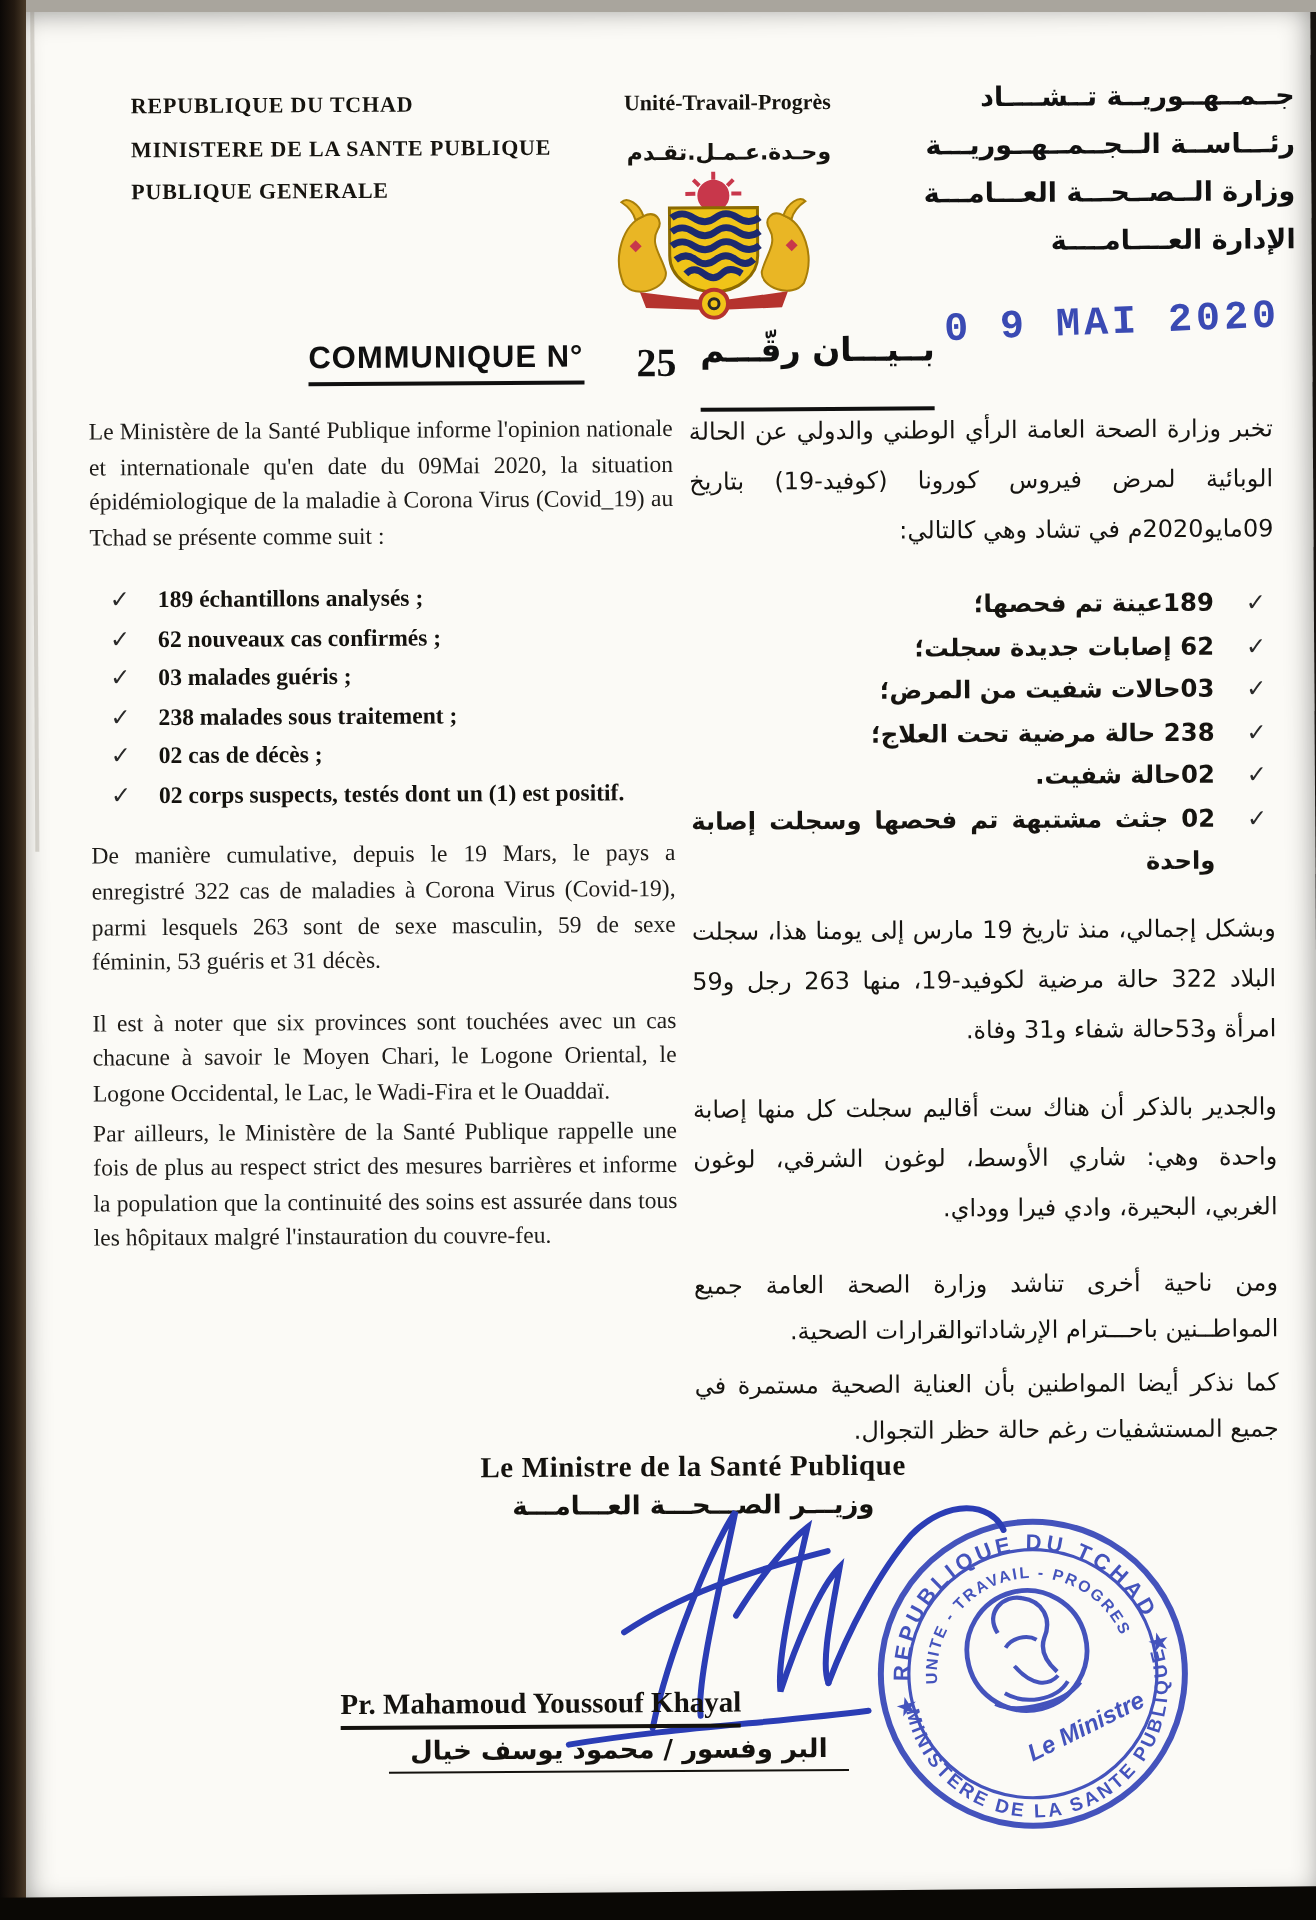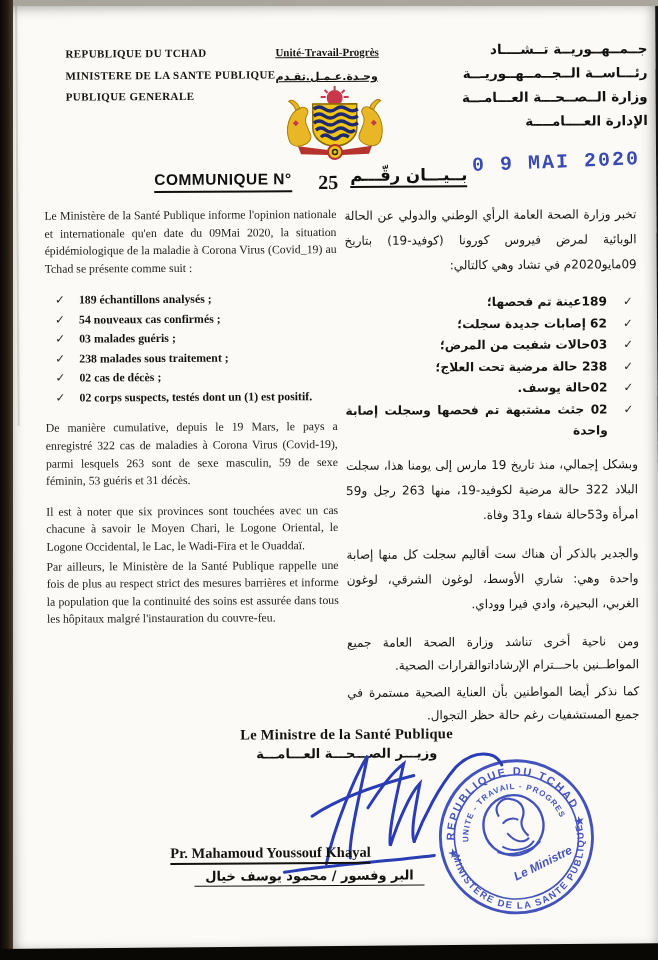--- a/index.html
+++ b/index.html
@@ -18,40 +18,40 @@
   .edge-left{position:absolute;left:0;top:0;width:13px;height:960px;
     background:linear-gradient(90deg,#0b0806 0%,#241a11 55%,#4a3a28 100%);z-index:50;}
   .edge-top{position:absolute;left:0;top:0;width:658px;height:6px;background:#a9a59d;z-index:49;}
   .edge-bottom{position:absolute;left:-8px;top:946px;width:680px;height:20px;
     background:#0a0805;transform:rotate(-0.5deg);z-index:50;}
   .page-crease{position:absolute;left:8px;top:0;width:2px;height:420px;background:rgba(120,110,95,.25);}
 
   
   .hdr-left{position:absolute;left:58px;top:38px;width:232px;color:#16140f;}
   .hdr-left div{font-weight:bold;font-size:11px;line-height:21.5px;letter-spacing:.4px;}
-  .hdr-center{position:absolute;left:268px;top:42px;width:140px;text-align:left;color:#16140f;text-decoration:underline;}
+  .hdr-center{position:absolute;left:268px;top:42px;width:140px;text-align:right;color:#16140f;}
   .motto-fr{font-weight:bold;font-size:11px;font-family:"Liberation Serif",serif;}
   .motto-ar{font-weight:bold;font-size:11px;font-family:"DejaVu Sans",sans-serif;direction:rtl;margin-top:12px;}
   .coa{margin-top:1px;}
   .hdr-right{position:absolute;right:2px;top:34px;width:218px;direction:rtl;text-align:right;
     font-family:"DejaVu Sans",sans-serif;color:#111;padding-right:6px;}
   .hdr-right div{font-weight:bold;font-size:13.5px;line-height:24px;}
 
   
   .date-stamp{position:absolute;right:16px;top:148px;color:#2a3cae;
     font-family:"Liberation Mono",monospace;font-weight:bold;font-size:20px;letter-spacing:2px;
     transform:rotate(-2deg);opacity:.92;}
 
   
   .title-row{position:absolute;left:0;top:162px;width:648px;height:34px;color:#101010;}
   .title-fr{position:absolute;left:146px;top:4px;font-family:"Liberation Sans",sans-serif;
     font-weight:bold;font-size:15.5px;letter-spacing:.5px;border-bottom:2.5px solid #101010;padding-bottom:2px;text-align:right;}
   .title-num{position:absolute;left:310px;top:5px;font-weight:bold;font-size:20px;}
   .title-ar{position:absolute;left:342px;top:0;font-family:"DejaVu Sans",sans-serif;direction:rtl;
-    font-weight:bold;font-size:16.5px;border-bottom:2.5px solid #101010;padding-bottom:1px;}
+    font-weight:bold;font-size:16.5px;border-bottom:2.5px solid #101010;padding-bottom:19px;}
 
   
   .col-fr{position:absolute;left:36px;top:202px;width:292px;color:#1e1c19;
     font-size:11.8px;line-height:17.6px;text-align:justify;}
   .col-fr p{margin:0 0 13px 0;}
   .fr-list{list-style:none;margin:4px 0 12px 0;padding:0 0 0 34px;}
   .fr-list li{position:relative;font-weight:bold;font-size:11.8px;line-height:19.5px;color:#14120e;}
   .fr-list .check{position:absolute;left:-24px;top:0;font-family:"DejaVu Sans",sans-serif;
     font-weight:normal;color:#2a2a2a;font-size:12px;}
   .col-ar{position:absolute;left:336px;top:200px;width:292px;direction:rtl;text-align:justify;
@@ -142,39 +142,39 @@
   <div class="title-row">
     <span class="title-fr">COMMUNIQUE N°</span>
     <span class="title-num">25</span>
     <span class="title-ar">بــيـــان رقّـــم</span>
   </div>
 
   <div class="col-fr">
     <p>Le Ministère de la Santé Publique informe l'opinion nationale et internationale qu'en date du 09Mai 2020, la situation épidémiologique de la maladie à Corona Virus (Covid_19) au Tchad se présente comme suit :</p>
     <ul class="fr-list">
       <li><span class="check">✓</span><span>189 échantillons analysés ;</span></li>
-      <li><span class="check">✓</span><span>54 nouveaux cas confirmés ;</span></li>
+      <li><span class="check">✓</span><span>62 nouveaux cas confirmés ;</span></li>
       <li><span class="check">✓</span><span>03 malades guéris ;</span></li>
       <li><span class="check">✓</span><span>238 malades sous traitement ;</span></li>
       <li><span class="check">✓</span><span>02 cas de décès ;</span></li>
       <li><span class="check">✓</span><span>02 corps suspects, testés dont un (1) est positif.</span></li>
     </ul>
     <p>De manière cumulative, depuis le 19 Mars, le pays a enregistré 322 cas de maladies à Corona Virus (Covid-19), parmi lesquels 263 sont de sexe masculin, 59 de sexe féminin, 53 guéris et 31 décès.</p>
     <p style="margin-bottom:2px">Il est à noter que six provinces sont touchées avec un cas chacune à savoir le Moyen Chari, le Logone Oriental, le Logone Occidental, le Lac, le Wadi-Fira et le Ouaddaï.</p>
     <p>Par ailleurs, le Ministère de la Santé Publique rappelle une fois de plus au respect strict des mesures barrières et informe la population que la continuité des soins est assurée dans tous les hôpitaux malgré l'instauration du couvre-feu.</p>
   </div>
 
   <div class="col-ar">
     <p>تخبر وزارة الصحة العامة الرأي الوطني والدولي عن الحالة الوبائية لمرض فيروس كورونا (كوفيد-19) بتاريخ 09مايو2020م في تشاد وهي كالتالي:</p>
     <ul class="ar-list">
       <li><span class="check">✓</span><span>189عينة تم فحصها؛</span></li>
       <li><span class="check">✓</span><span>62 إصابات جديدة سجلت؛</span></li>
       <li><span class="check">✓</span><span>03حالات شفيت من المرض؛</span></li>
       <li><span class="check">✓</span><span>238 حالة مرضية تحت العلاج؛</span></li>
-      <li><span class="check">✓</span><span>02حالة يوسف.</span></li>
+      <li><span class="check">✓</span><span>02حالة شفيت.</span></li>
       <li><span class="check">✓</span><span>02 جثث مشتبهة تم فحصها وسجلت إصابة واحدة</span></li>
     </ul>
     <p>وبشكل إجمالي، منذ تاريخ 19 مارس إلى يومنا هذا، سجلت البلاد 322 حالة مرضية لكوفيد-19، منها 263 رجل و59 امرأة و53حالة شفاء و31 وفاة.</p>
     <p>والجدير بالذكر أن هناك ست أقاليم سجلت كل منها إصابة واحدة وهي: شاري الأوسط، لوغون الشرقي، لوغون الغربي، البحيرة، وادي فيرا ووداي.</p>
     <p class="tight">ومن ناحية أخرى تناشد وزارة الصحة العامة جميع المواطــنين باحـــترام الإرشاداتوالقرارات الصحية.</p>
     <p class="tight">كما نذكر أيضا المواطنين بأن العناية الصحية مستمرة في جميع المستشفيات رغم حالة حظر التجوال.</p>
   </div>
 
   <div class="sig-title-fr">Le Ministre de la Santé Publique</div>
   <div class="sig-title-ar">وزيـــر الصـــحـــة العـــامـــة</div>

